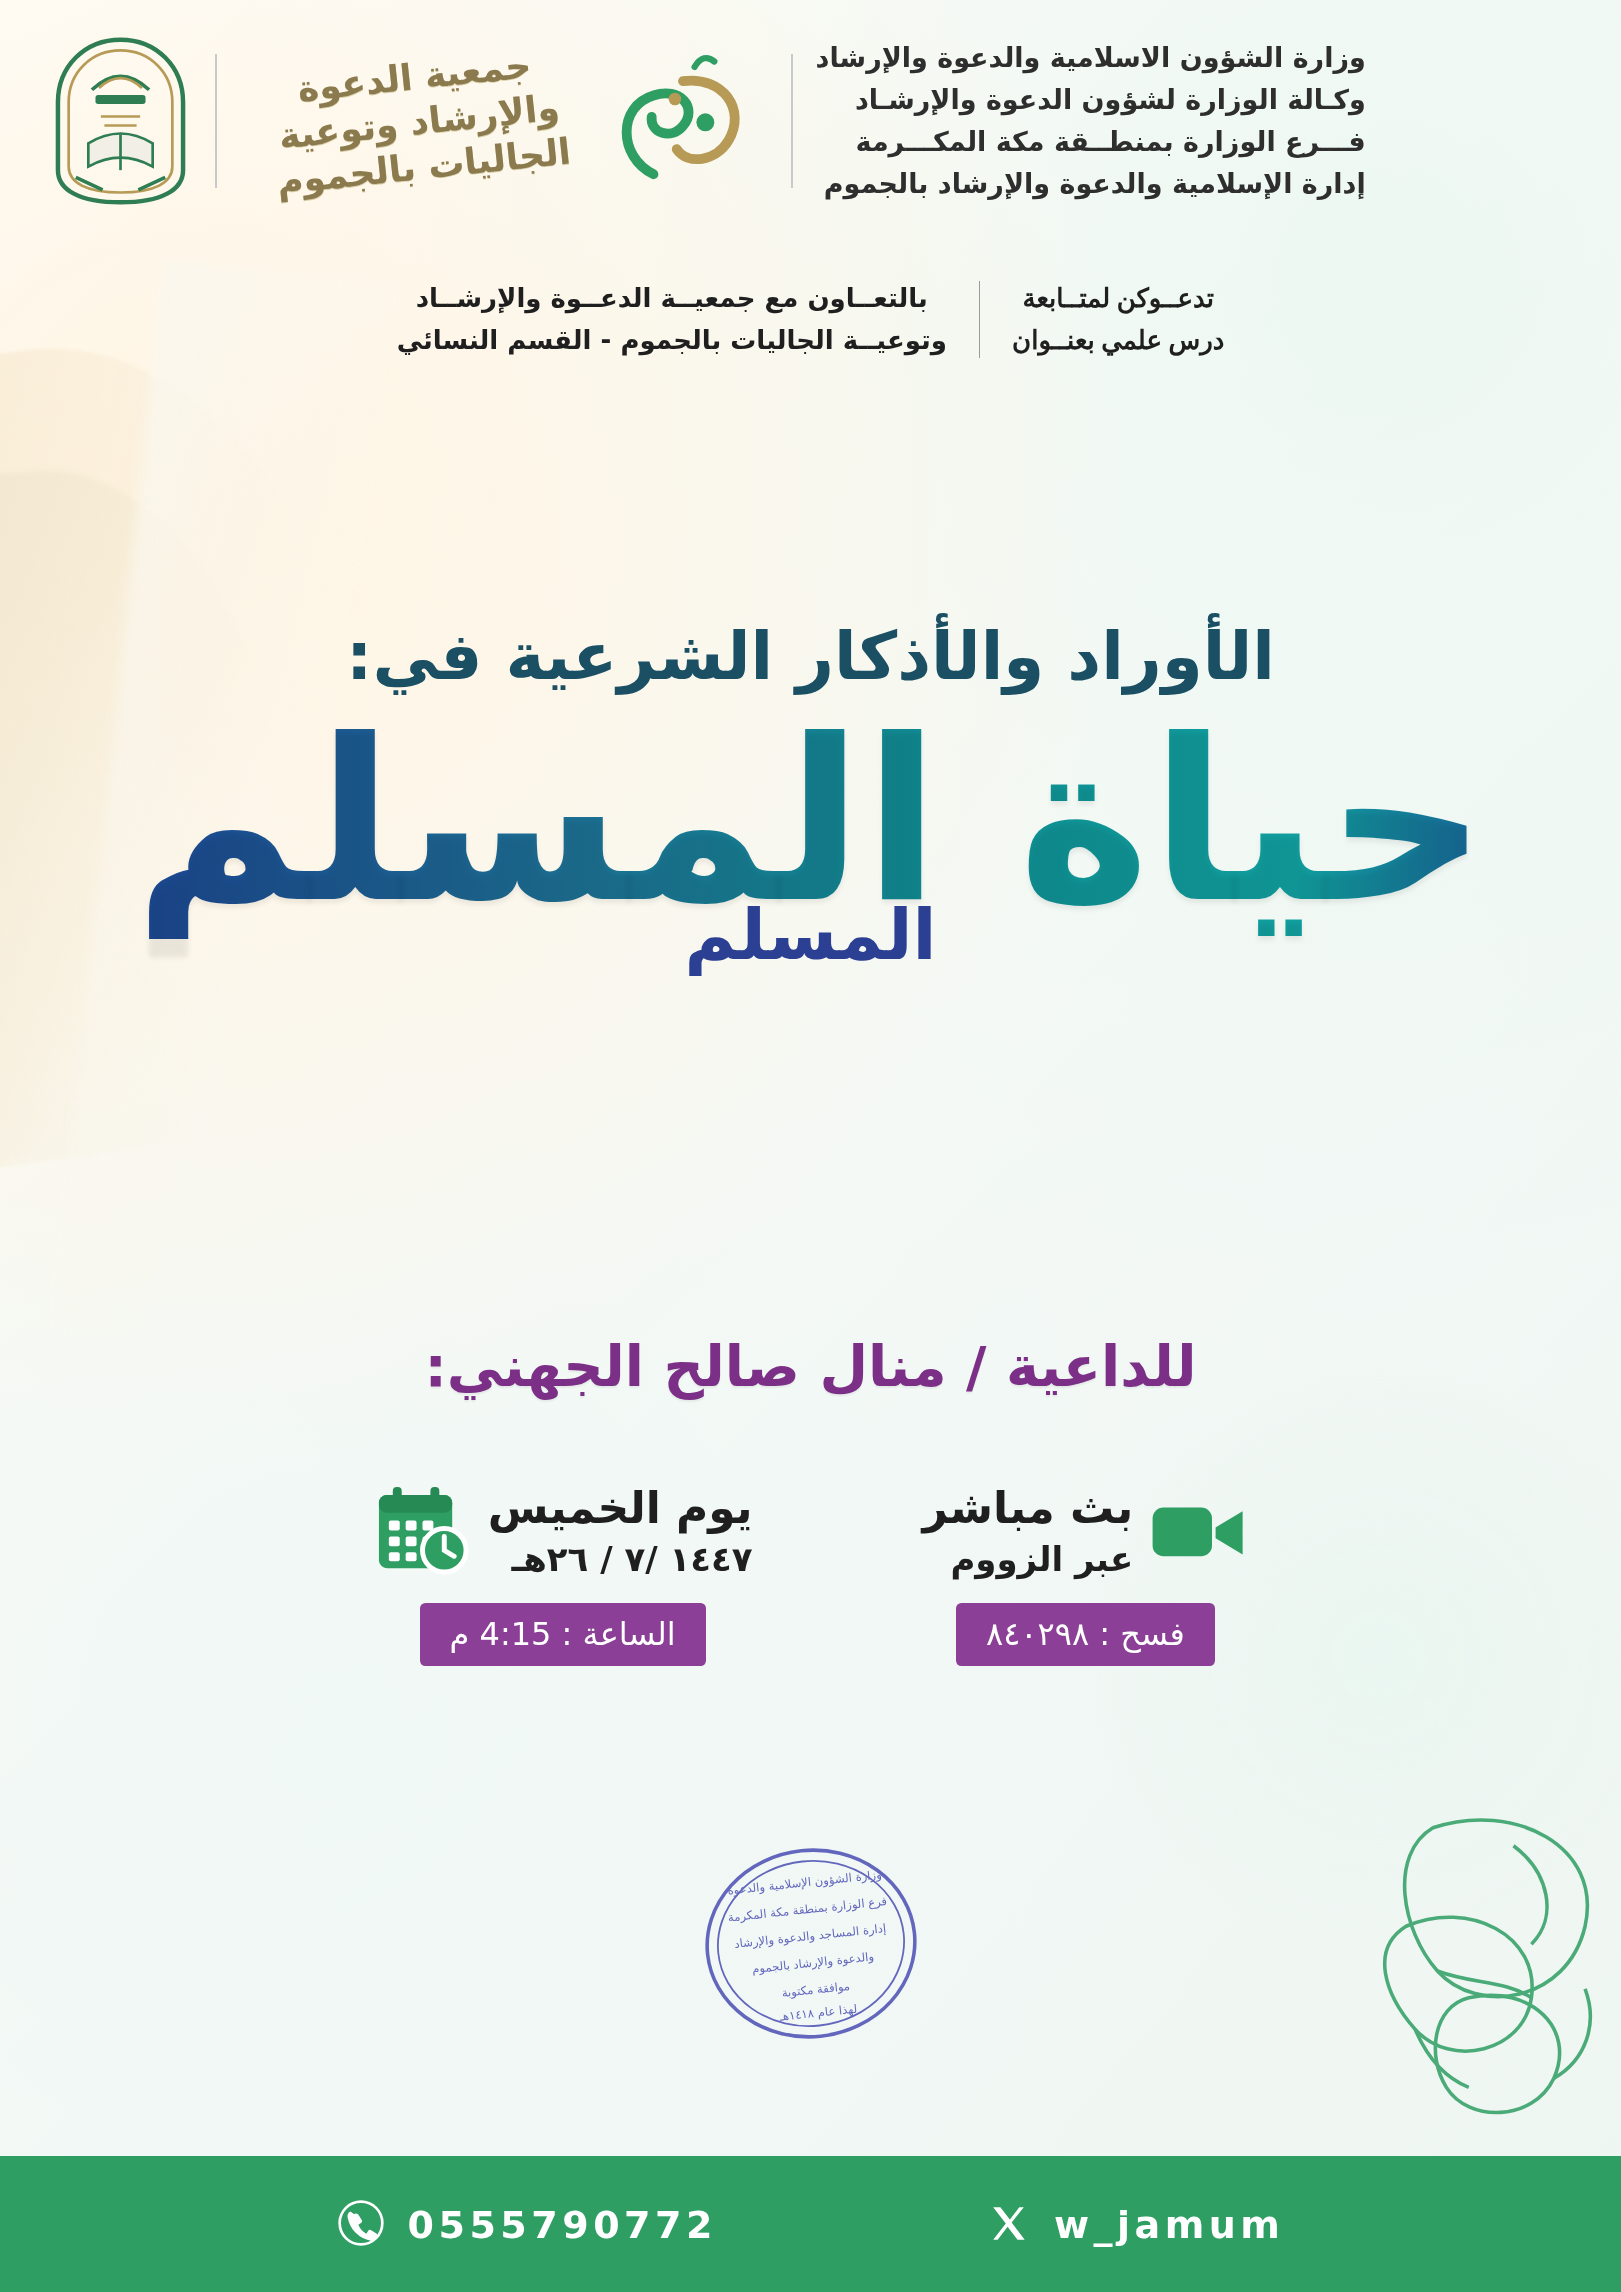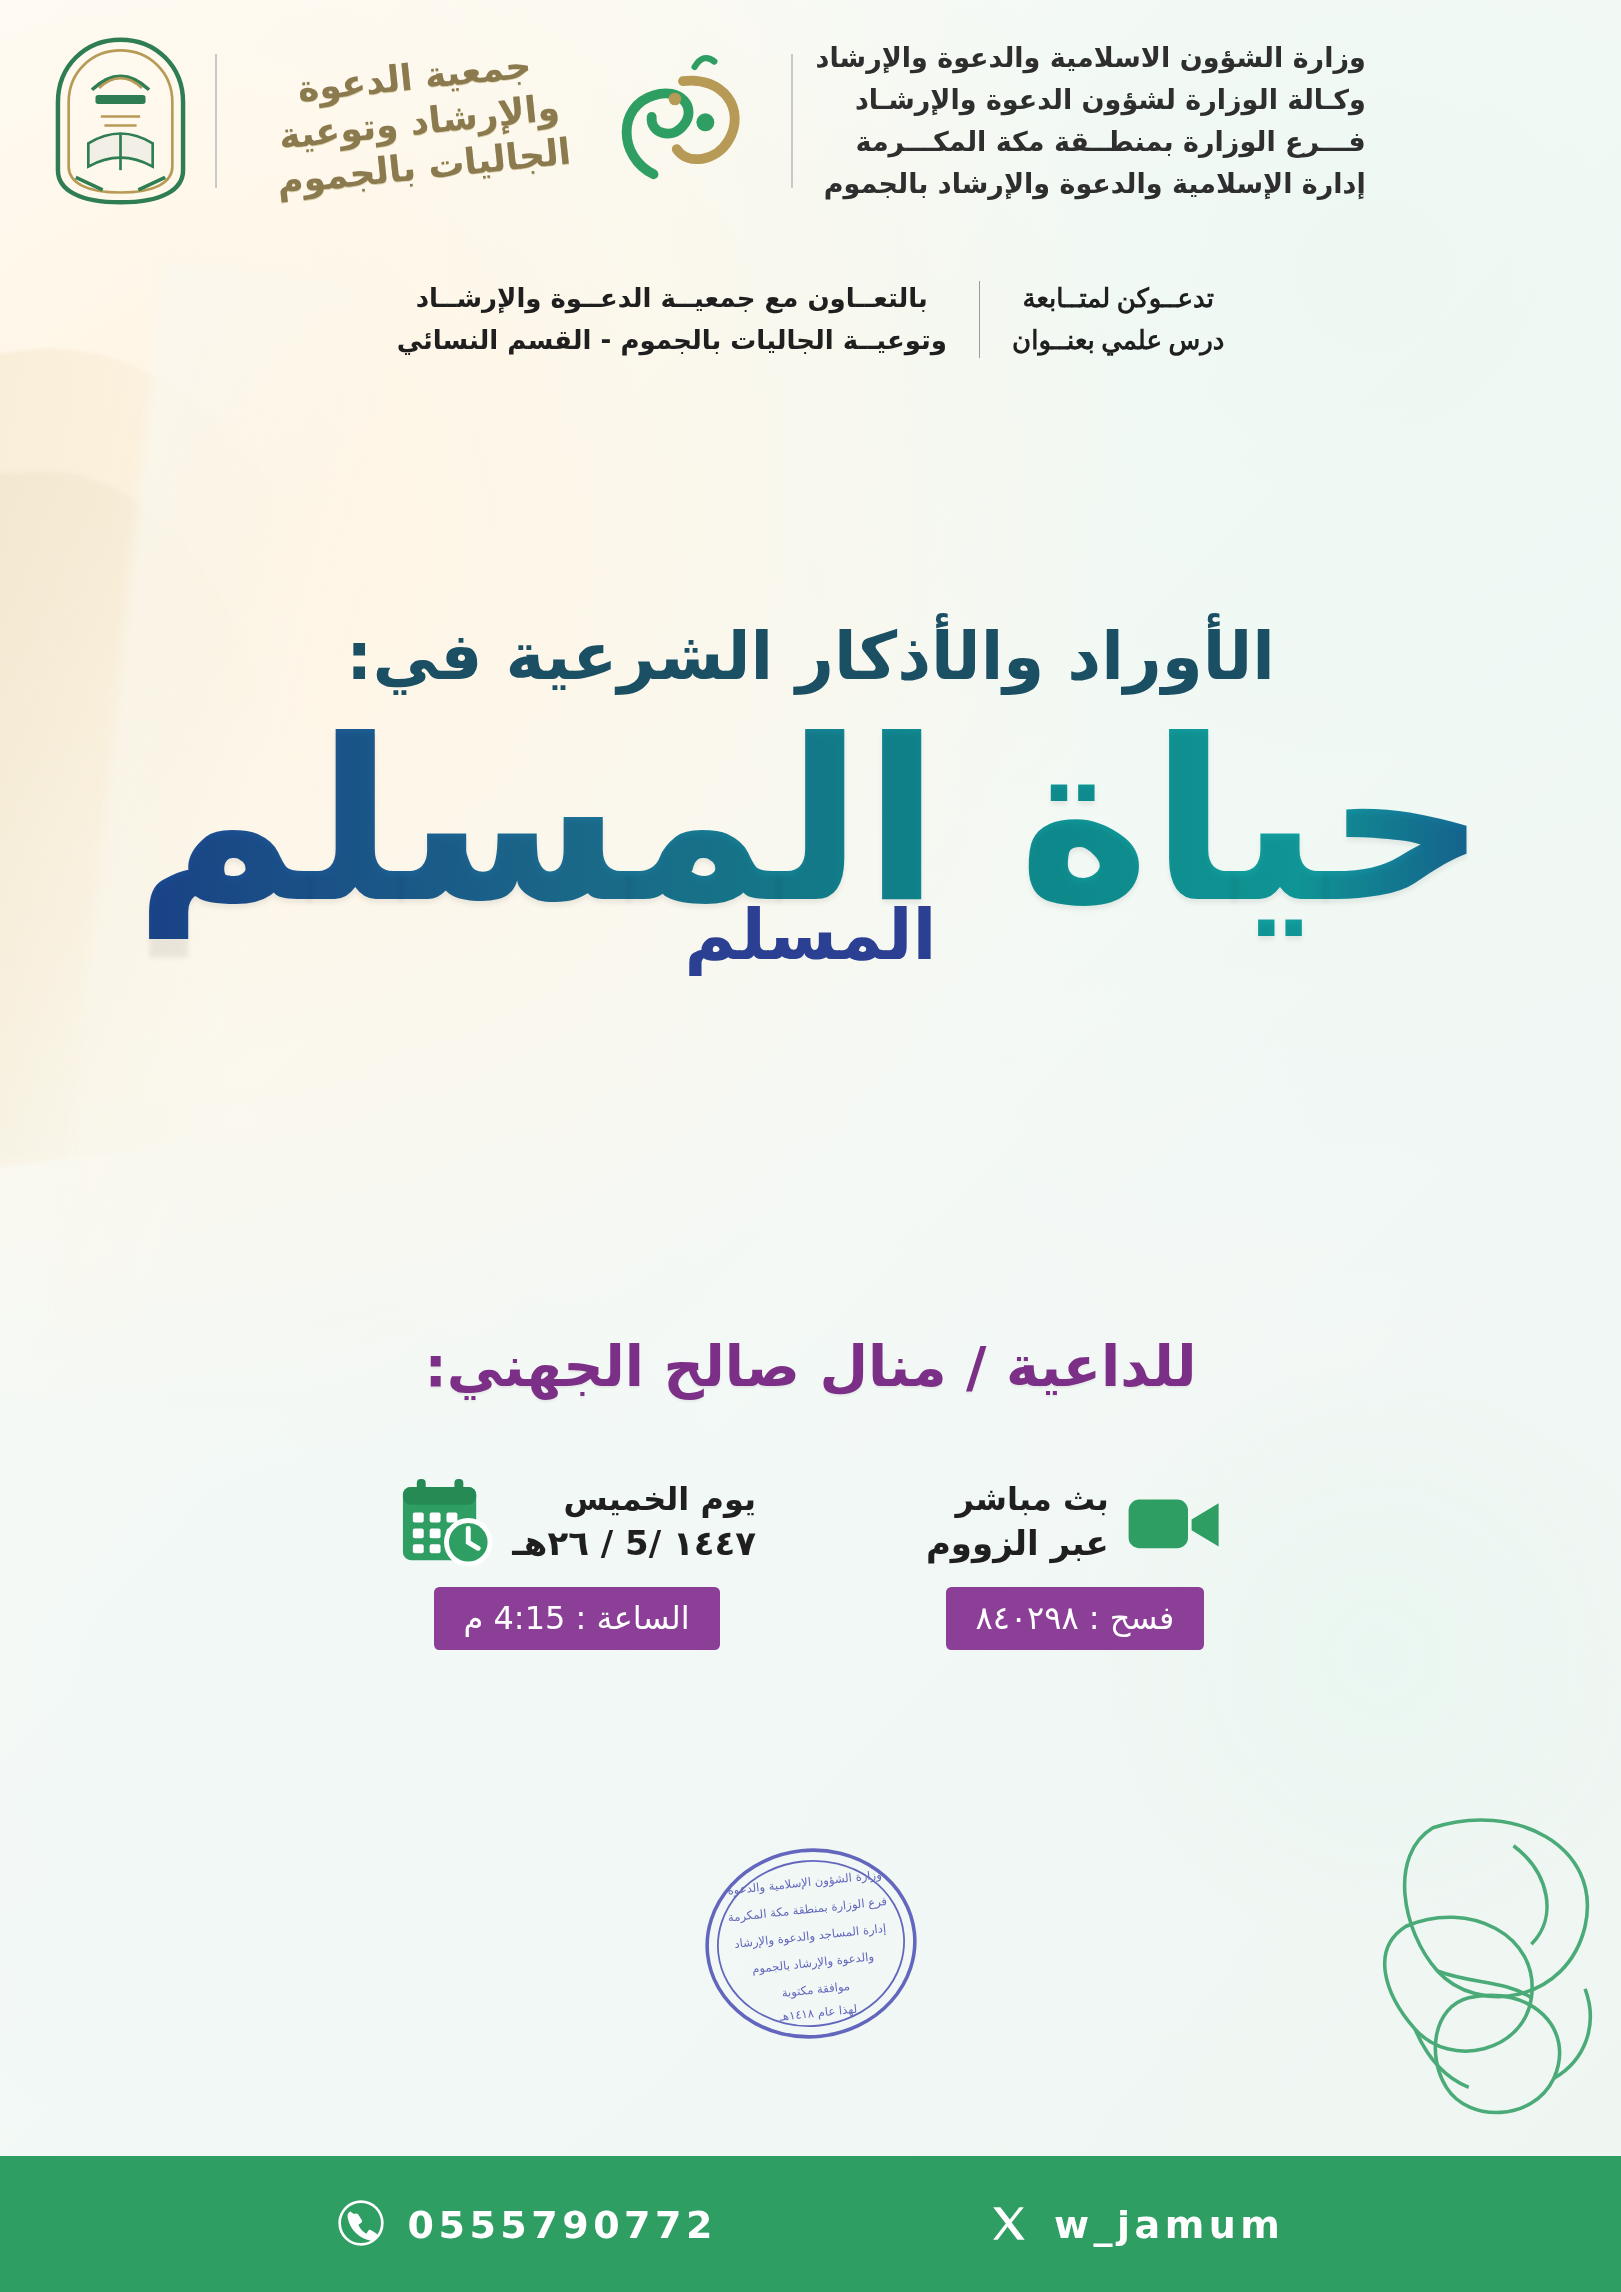--- a/index.html
+++ b/index.html
@@ -76,21 +76,21 @@
   .speaker span{font-size:56px;font-weight:bold;color:#7b2f86;
     font-family:"DejaVu Sans", sans-serif;letter-spacing:0.9px;
     text-shadow:0 1.8px 1.8px rgba(0,0,0,0.06);}
 
   
   .inforow{position:absolute;top:1478px;left:0;right:0;
     display:flex;flex-direction:row-reverse;justify-content:center;align-items:flex-start;gap:170px;}
   .infocol{display:flex;flex-direction:column;align-items:center;}
   .infotop{display:flex;flex-direction:row-reverse;align-items:center;gap:16px;}
   .info-lines{text-align:right;}
-  .info-lines .ln1{font-size:32px;font-weight:bold;color:#1f1f1f;font-family:"DejaVu Sans", sans-serif;line-height:1.35;}
+  .info-lines .ln1{font-size:44px;font-weight:bold;color:#1f1f1f;font-family:"DejaVu Sans", sans-serif;line-height:1.35;}
   .info-lines .ln2{font-size:34px;font-weight:bold;color:#1f1f1f;font-family:"DejaVu Sans", sans-serif;line-height:1.35;}
   .pill{margin-top:19.7px;background:#8b3f96;color:#ffffff;font-size:32px;font-weight:normal;
     padding:12.5px 30px;border-radius:5.4px;font-family:"DejaVu Sans", sans-serif;white-space:nowrap;}
   .icon-box{width:99px;height:86px;display:flex;align-items:center;justify-content:center;}
 
   
   .stamp{position:absolute;top:1827px;left:50%;transform:translateX(-50%) rotate(-6deg);
     width:233px;height:233px;opacity:.78;}
 
   
@@ -204,21 +204,21 @@
               <rect x="50" y="54" width="11" height="10" rx="2"></rect>
               <rect x="16" y="70" width="11" height="9" rx="2"></rect>
               <rect x="33" y="70" width="11" height="9" rx="2"></rect>
             </g>
             <circle cx="72" cy="68" r="22" fill="#2f9e63" stroke="#ffffff" stroke-width="5"></circle>
             <path d="M72 54 L72 68 L82 74" stroke="#ffffff" stroke-width="5" fill="none" stroke-linecap="round"></path>
           </svg>
         </div>
         <div class="info-lines">
           <div class="ln1">يوم الخميس</div>
-          <div class="ln2">١٤٤٧ /5 / ٢٦هـ</div>
+          <div class="ln2">١٤٤٧ /٧ / ٢٦هـ</div>
         </div>
       </div>
       <div class="pill">الساعة : 4:15 م</div>
     </div>
 
     <div class="infocol">
       <div class="infotop">
         <div class="info-lines" style="text-align:right">
           <div class="ln1">بث مباشر</div>
           <div class="ln2">عبر الزووم</div>

